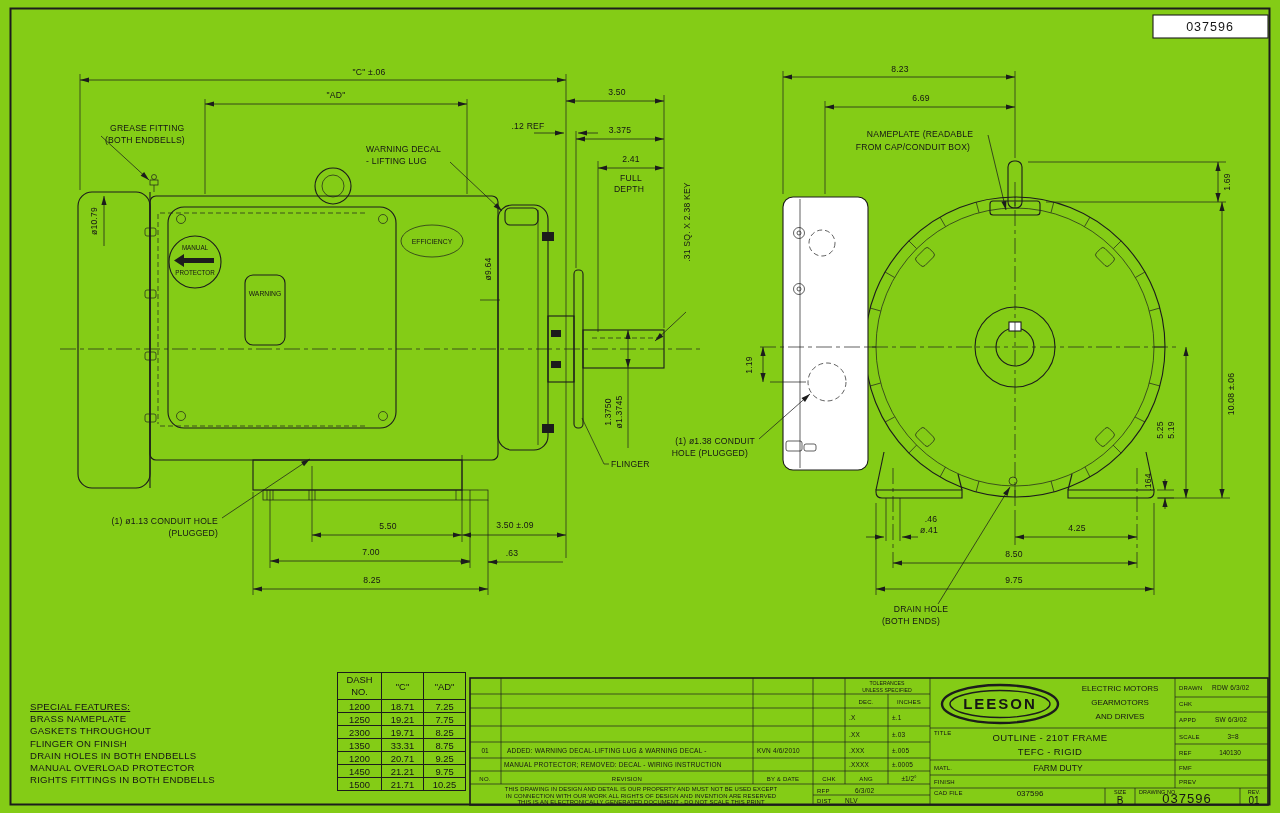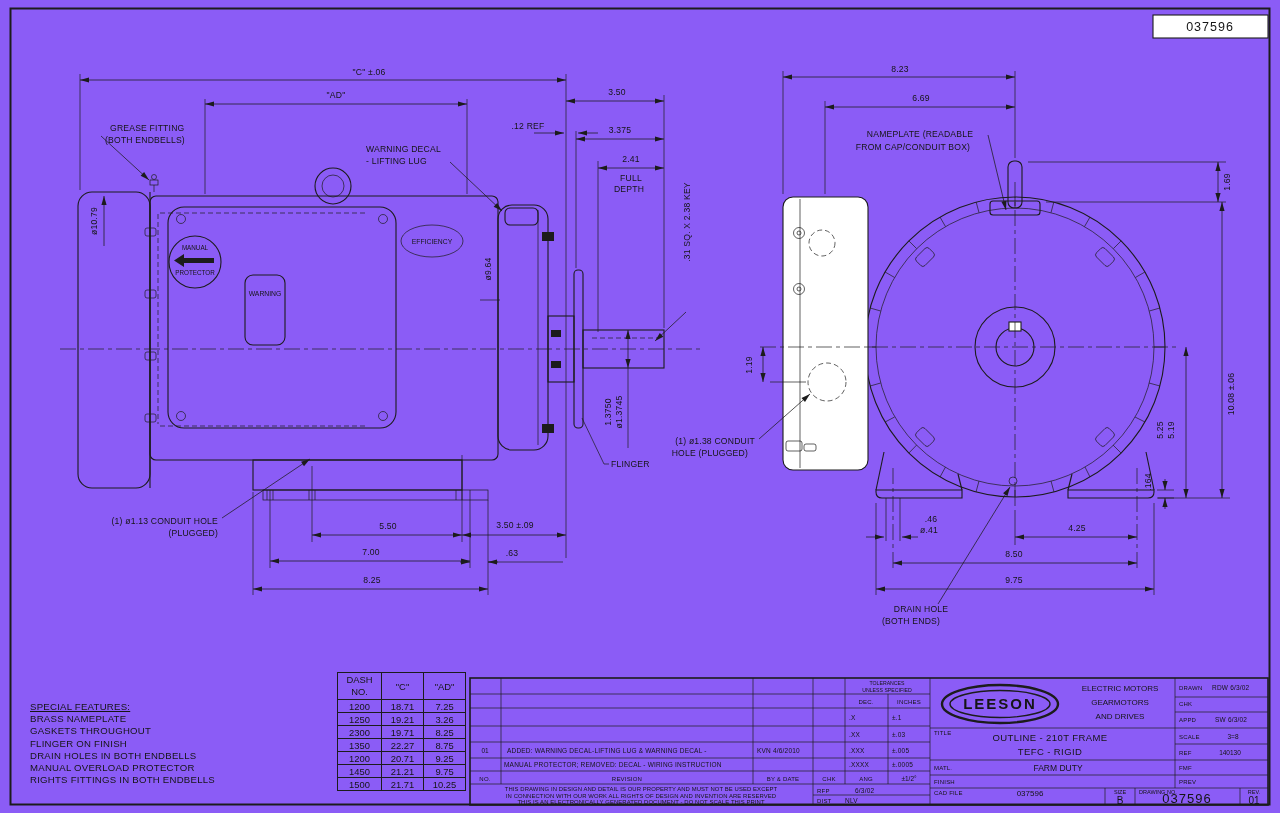--- a/index.html
+++ b/index.html
@@ -1,16 +1,16 @@
 <!DOCTYPE html>
 <html><head>
 <meta charset="utf-8">
 <style>
   html,body{margin:0;padding:0;background:#e8e8e8;}
-  #sheet{position:relative;width:1280px;height:813px;background:#8b5cf6;overflow:hidden;
+  #sheet{position:relative;width:1280px;height:813px;background:#84cc16;overflow:hidden;
          font-family:"Liberation Sans",sans-serif;}
   svg{position:absolute;left:0;top:0;}
   svg text{font-family:"Liberation Sans",sans-serif;fill:#151515;}
   .o{fill:none;stroke:#1c1c1c;stroke-width:1.1;}
   .t{fill:none;stroke:#1c1c1c;stroke-width:.7;}
   .dim{fill:none;stroke:#1c1c1c;stroke-width:.75;}
   .d{stroke-dasharray:5 3;}
   .cl{fill:none;stroke:#1c1c1c;stroke-width:.7;stroke-dasharray:16 4 4 4;}
   .blk{fill:#1c1c1c;stroke:none;}
   .w{fill:#fff;stroke:#1c1c1c;stroke-width:1.1;}
@@ -373,30 +373,30 @@
   </thead>
   <tbody>
     <tr>
           <td>1200</td>
           <td>18.71</td>
           <td>7.25</td>
         </tr>
     <tr>
           <td>1250</td>
           <td>19.21</td>
-          <td>3.26</td>
+          <td>7.75</td>
         </tr>
     <tr>
           <td>2300</td>
           <td>19.71</td>
           <td>8.25</td>
         </tr>
     <tr>
           <td>1350</td>
-          <td>22.27</td>
+          <td>33.31</td>
           <td>8.75</td>
         </tr>
     <tr>
           <td>1200</td>
           <td>20.71</td>
           <td>9.25</td>
         </tr>
     <tr>
           <td>1450</td>
           <td>21.21</td>

